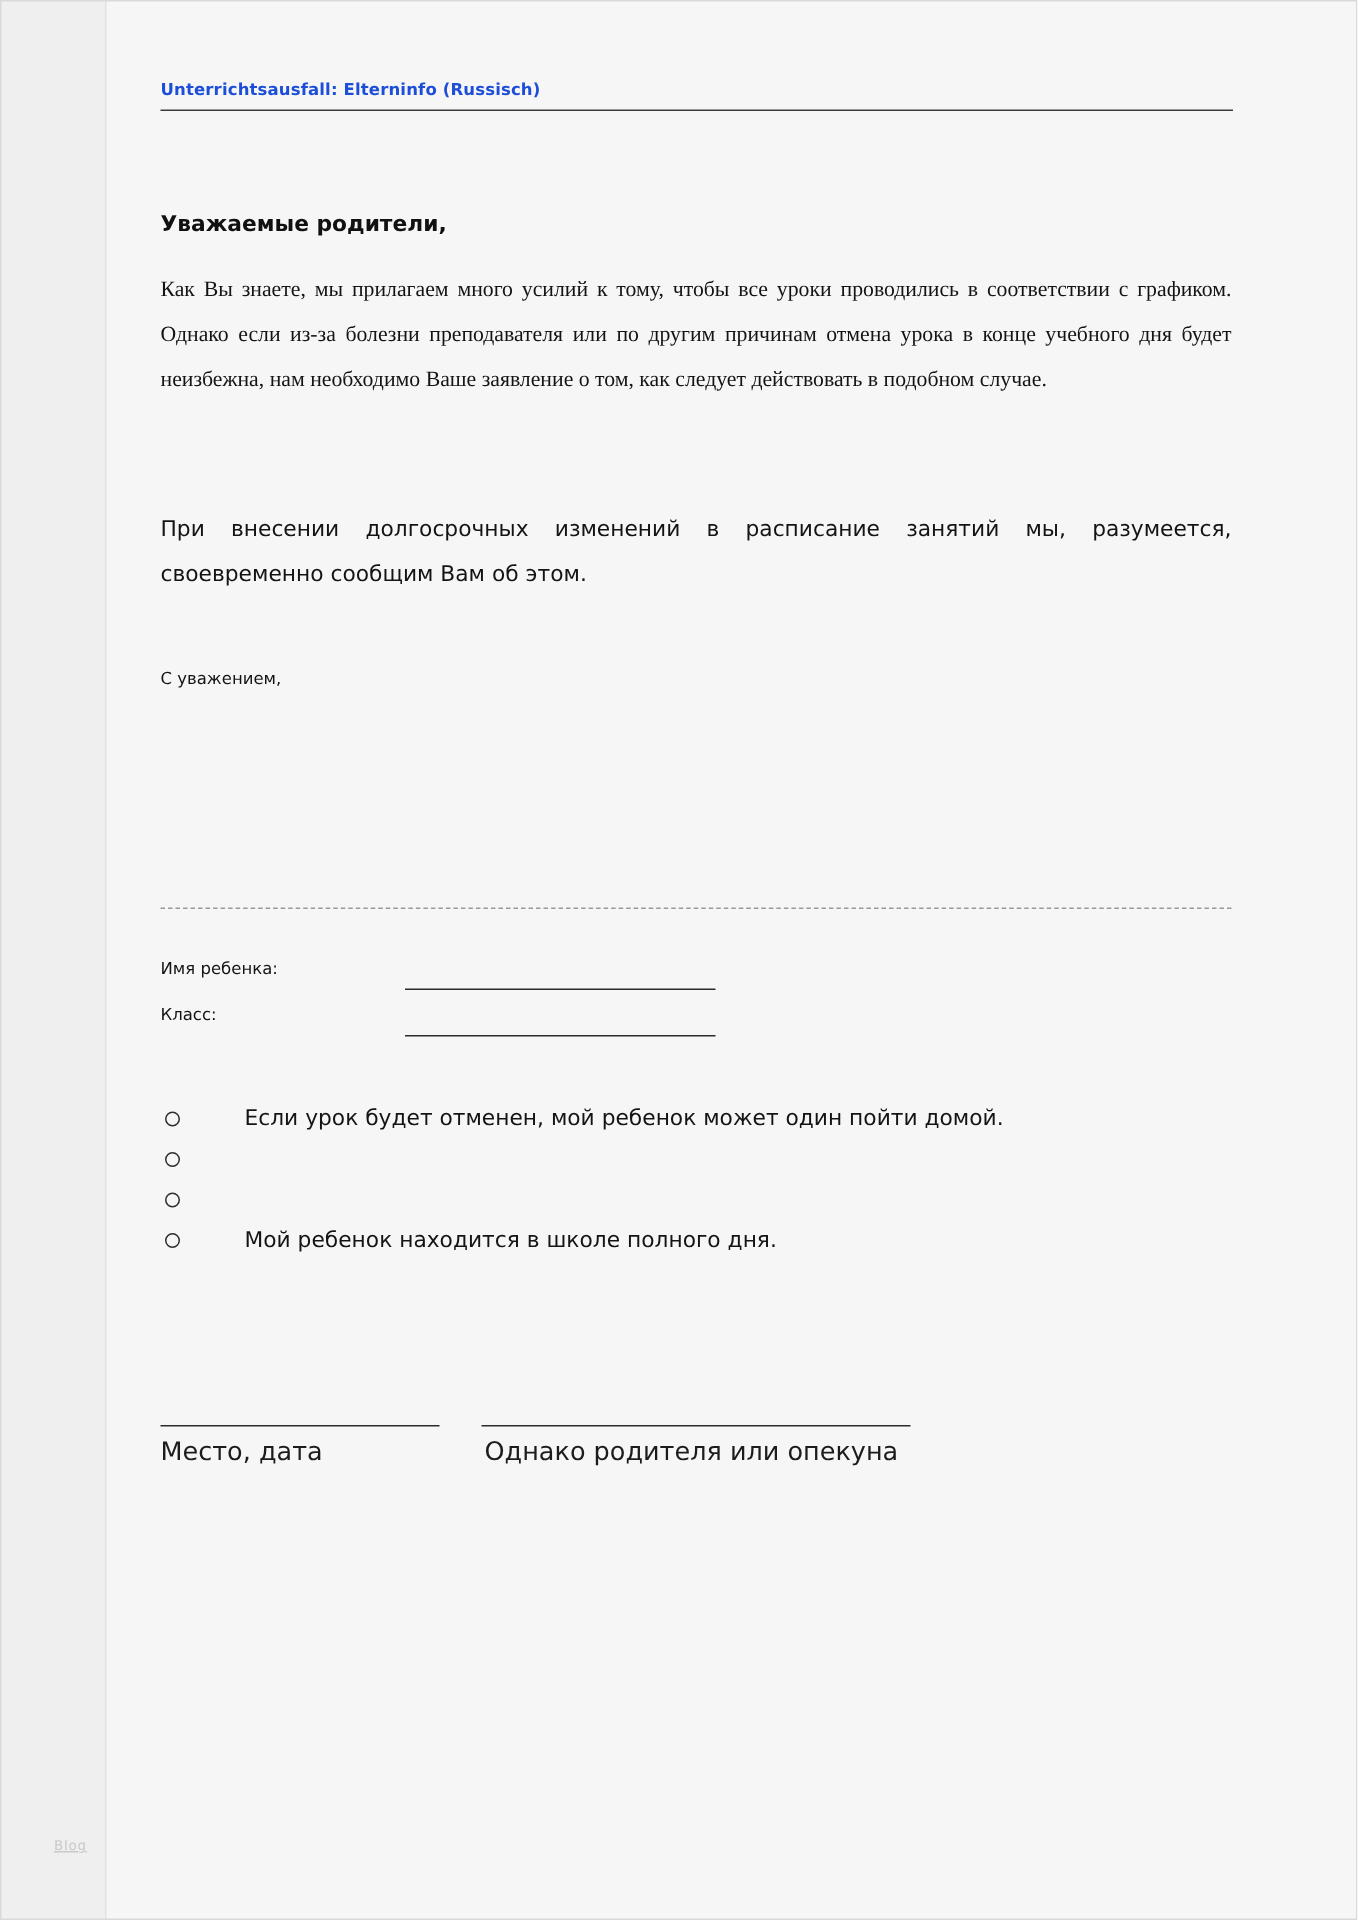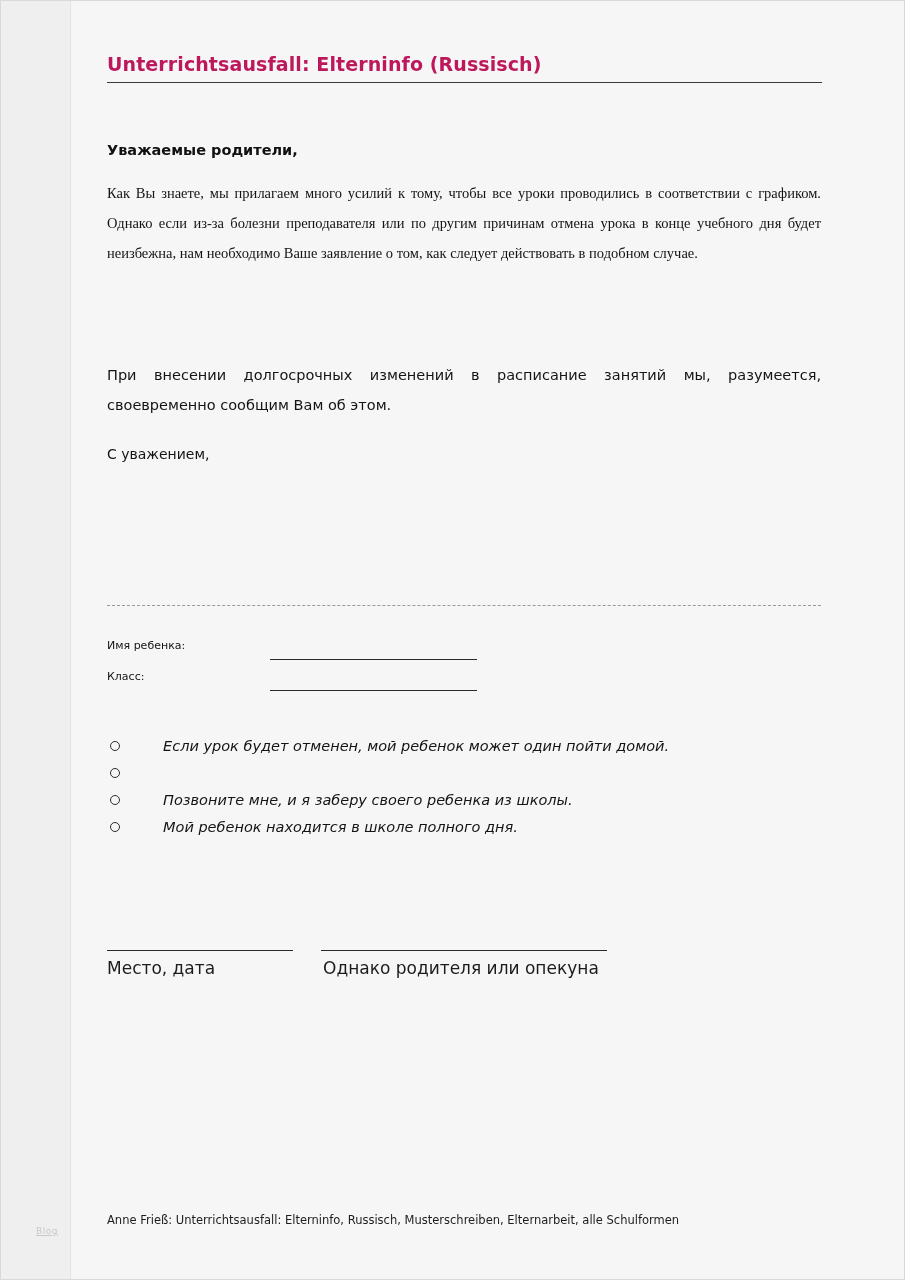--- a/index.html
+++ b/index.html
@@ -67,23 +67,23 @@
     top: 0;
     width: 750px;
   }
 
   
   .doc-title {
     position: absolute;
     top: 53px;
     left: 0;
     width: 715px;
-    font-size: 19px;
+    font-size: 11px;
     font-weight: bold;
-    color: #be185d;
+    color: #1d4ed8;
     letter-spacing: .1px;
     padding-bottom: 7px;
     border-bottom: 1.5px solid #3a3a3a;
     white-space: nowrap;
   }
 
   
   .salutation {
     position: absolute;
     top: 142px;
@@ -97,27 +97,27 @@
     position: absolute;
     left: 0;
     width: 714px;
     font-size: 14.5px;
     line-height: 30px;
     color: #141414;
     text-align: justify;
     text-justify: inter-word;
   }
   .para.p1 { top: 178px; font-family: Liberation Serif, serif; }
-  .para.p2 { top: 338px; margin-top: 22px; }
+  .para.p2 { top: 338px; }
 
   .closing {
     position: absolute;
     top: 446px;
     left: 0;
-    font-size: 14px;
+    font-size: 11px;
     color: #141414;
   }
 
   
   .divider {
     position: absolute;
     top: 605px;
     left: 0;
     width: 714px;
     border-top: 1px dashed #9a9a9a;
@@ -173,21 +173,20 @@
     background: #f6f6f6;
     box-sizing: border-box;
   }
   .option-label {
     position: absolute;
     left: 56px;
     top: 0;
     font-size: 14.5px;
     color: #141414;
     white-space: nowrap;
-    font-style: italic;
   }
 
   
   .sig-block { position: absolute; top: 928px; left: 0; width: 714px; }
   .sig-line {
     position: absolute;
     border-bottom: 1.2px solid #2b2b2b;
     height: 0;
     top: 22px;
   }
@@ -253,34 +252,32 @@
       <div class="options">
         <div class="option">
           <span class="radio"></span>
           <span class="option-label">Если урок будет отменен, мой ребенок может один пойти домой.</span>
         </div>
         <div class="option">
           <span class="radio"></span>
         </div>
         <div class="option">
           <span class="radio"></span>
-          <span class="option-label">Позвоните мне, и я заберу своего ребенка из школы.</span>
         </div>
         <div class="option">
           <span class="radio"></span>
           <span class="option-label">Мой ребенок находится в школе полного дня.</span>
         </div>
       </div>
 
       <div class="sig-block">
         <span class="sig-line a"></span>
         <span class="sig-line b"></span>
         <span class="sig-caption a">Место, дата</span>
         <span class="sig-caption b">Однако родителя или опекуна</span>
       </div>
 
       <div class="footer">
-        <div class="footer-line">Anne Frieß: Unterrichtsausfall: Elterninfo, Russisch, Musterschreiben, Elternarbeit, alle Schulformen</div>
       </div>
 
     </div>
   </div>
 </div>
 
 </body></html>

